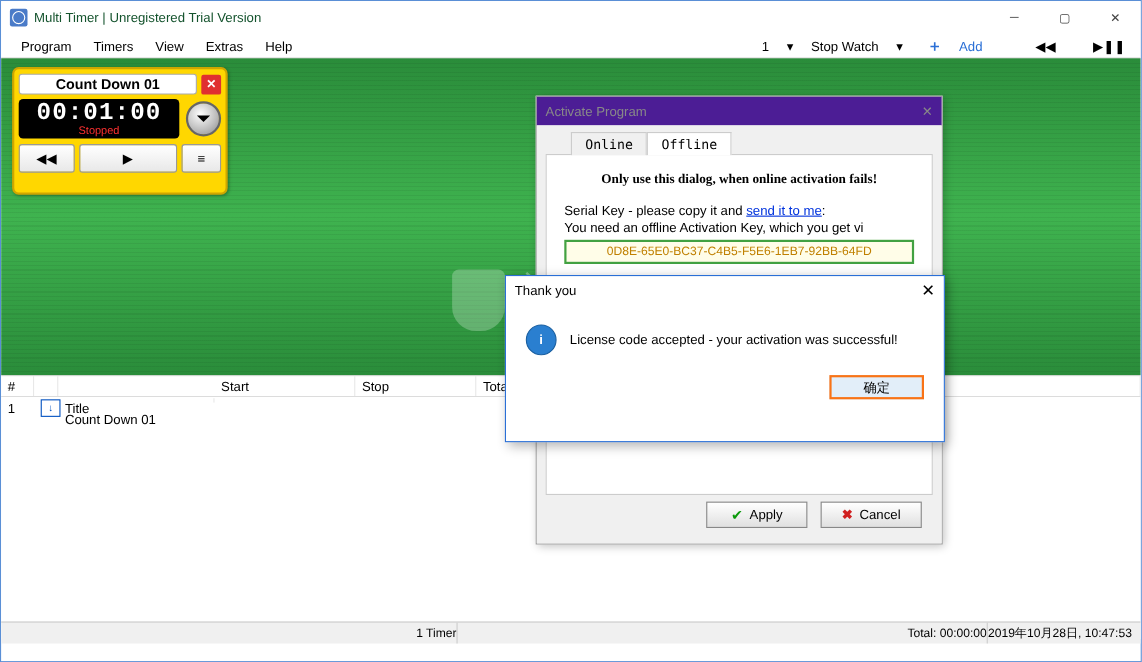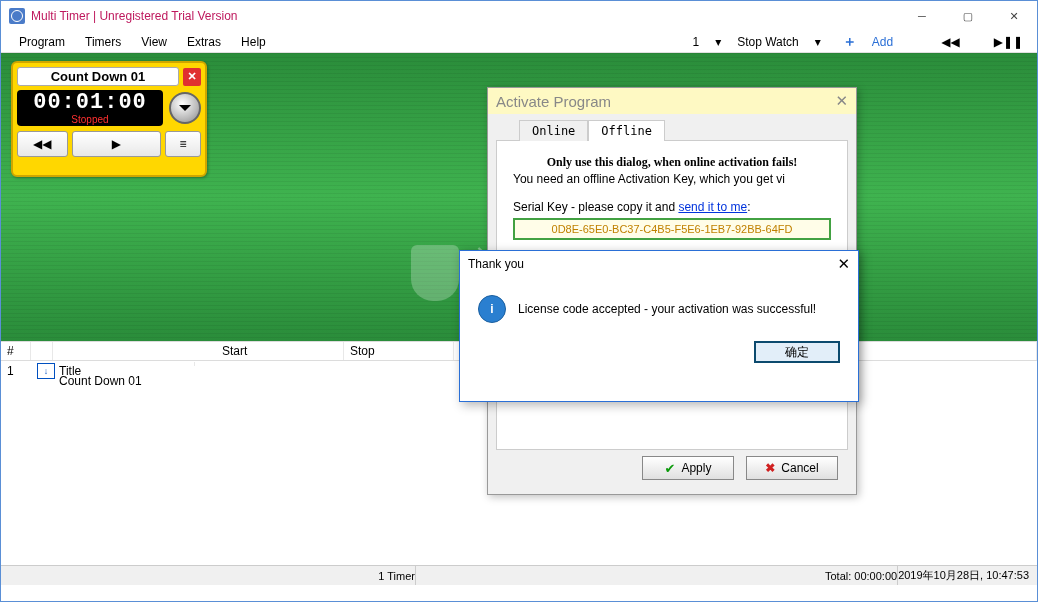--- a/index.html
+++ b/index.html
@@ -1,21 +1,21 @@
 <!DOCTYPE html>
 <html><head>
 <meta charset="utf-8">
 <style>
 * { margin: 0; padding: 0; box-sizing: border-box; font-family: "Segoe UI", Tahoma, sans-serif; }
 body { width: 1038px; height: 602px; background: #fff; position: relative; overflow: hidden; border: 1px solid #5a8fd6; }
 
 .titlebar { height: 30px; background: #fff; display: flex; align-items: center; padding-left: 8px; }
 .titlebar-icon { width: 16px; height: 16px; background: #4a7bc8; border-radius: 2px; margin-right: 6px; position: relative; }
 .titlebar-icon::after { content: ""; position: absolute; width: 10px; height: 10px; border: 1px solid #fff; border-radius: 50%; top: 2px; left: 2px; }
-.titlebar-text { font-size: 12px; color: #be185d; flex: 1; }
+.titlebar-text { font-size: 12px; color: #14532d; flex: 1; }
 .win-controls { display: flex; }
 .win-btn { width: 46px; height: 30px; display: flex; align-items: center; justify-content: center; color: #444; font-size: 11px; cursor: pointer; }
 
 .menubar { height: 22px; background: #fff; display: flex; align-items: center; padding: 0 8px; border-bottom: 1px solid #e0e0e0; font-size: 12px; }
 .menu-item { padding: 2px 10px; cursor: pointer; }
 .menubar-right { display: flex; align-items: center; gap: 4px; }
 .menubar-right span { padding: 0 6px; }
 .add-btn { color: #2a6fd6; display: inline-flex; align-items: center; gap: 3px; }
 .plus-icon { color: #2a6fd6; font-weight: bold; font-size: 14px; }
 .media-icons { margin-left: 26px; display: flex; gap: 22px; font-size: 12px; }
@@ -47,21 +47,21 @@
 .tc-btn.play { flex: 1.8; }
 .tc-btn.menu { flex: 0.7; }
 
 .watermark { position: absolute; top: 190px; left: 410px; color: rgba(255,255,255,0.35); font-size: 28px; pointer-events: none; display: flex; align-items: center; gap: 8px; }
 .watermark-shield { width: 48px; height: 56px; background: rgba(255,255,255,0.25); border-radius: 6px 6px 22px 22px; }
 
 .activate-dialog { 
   position: absolute; top: 34px; left: 486px; width: 370px; height: 408px;
   background: #fff; border: 1px solid #999; box-shadow: 2px 2px 8px rgba(0,0,0,.25);
 }
-.act-title { height: 26px; background: #fef9c3; display: flex; align-items: center; justify-content: space-between; padding: 0 8px; color: #888; font-size: 15px; }
+.act-title { height: 26px; background: #4c1d95; display: flex; align-items: center; justify-content: space-between; padding: 0 8px; color: #888; font-size: 12px; }
 .act-body { background: #f0f0f0; padding: 6px 8px 12px; height: calc(100% - 26px); position: relative; font-size: 12px; }
 .tabs { display: flex; gap: 0; padding-left: 23px; }
 .tab { padding: 3px 12px; background: #f0f0f0; border: 1px solid #ccc; border-bottom: none; font-family: "SimSun", monospace; font-size: 12px; cursor: pointer; }
 .tab.active { background: #fff; }
 .tab-panel { background: #fff; border: 1px solid #ccc; min-height: 310px; padding: 14px 16px; margin-top: -1px; font-family: "SimSun", monospace; }
 .warn { font-family: "Segoe UI"; font-weight: bold; font-size: 12px; text-align: center; }
 .subtext { font-size: 12px; margin-top: 2px; }
 .send-link { color: #0033dd; text-decoration: underline; }
 .serial-box { border: 2px solid #42a142; background: #fffde8; color: #c08000; padding: 3px 6px; margin-top: 4px; text-align: center; font-size: 11px; }
 .act-buttons { position: absolute; bottom: 14px; right: 18px; display: flex; gap: 12px; }
@@ -71,28 +71,28 @@
 
 .thankyou-dialog { 
   position: absolute; top: 197px; left: 458px; width: 400px; height: 152px;
   background: #fff; border: 1px solid #2a6fd6; box-shadow: 3px 3px 10px rgba(0,0,0,.3);
 }
 .ty-title { height: 26px; display: flex; align-items: center; justify-content: space-between; padding: 0 8px; font-size: 12px; text-align: right; }
 .ty-close { font-size: 15px; cursor: pointer; }
 .ty-body { padding: 18px 18px 10px; display: flex; align-items: center; gap: 12px; font-size: 12px; }
 .ty-icon { width: 28px; height: 28px; background: #2a7fd0; border-radius: 50%; color: #fff; display: flex; align-items: center; justify-content: center; font-weight: bold; border: 1px solid #1a5fa0; }
 .ty-btn-row { display: flex; justify-content: flex-end; padding: 8px 18px 14px; }
-.ty-ok-btn { width: 86px; height: 22px; border: 2px solid #0c4a6e; background: #e2eef9; font-size: 12px; cursor: pointer; }
+.ty-ok-btn { width: 86px; height: 22px; border: 2px solid #f97316; background: #e2eef9; font-size: 12px; cursor: pointer; }
 
 .list-header { height: 20px; background: #fff; border-top: 1px solid #dcdcdc; border-bottom: 1px solid #dcdcdc; display: flex; font-family: "SimSun", monospace; font-size: 12px; }
 .list-header div { padding: 2px 6px; border-right: 1px solid #e8e8e8; }
 .col-num { width: 30px; }
 .col-icon { width: 22px; }
 .col-title { width: 142px; margin-top: 20px; }
-.col-start { width: 128px; margin-left: 21px; }
+.col-start { width: 128px; }
 .col-stop { width: 110px; }
 .col-total { flex: 1; }
 
 .list-body { height: 220px; background: #fff; overflow: auto; font-family: "SimSun", monospace; font-size: 12px; }
 .list-row { display: flex; height: 20px; align-items: center; }
 .list-row div { padding: 1px 6px; }
 .row-icon { width: 18px; height: 16px; border: 1px solid #0050c0; display: flex; align-items: center; justify-content: center; color: #0050c0; font-size: 9px; }
 
 .statusbar { position: absolute; bottom: 16px; left: 0; right: 0; height: 20px; background: #f0f0f0; border-top: 1px solid #ccc; display: flex; align-items: center; font-size: 11px; padding: 0 6px; text-align: right; }
 .sb-sep { border-right: 1px solid #ccc; height: 100%; margin: 0 0; }
@@ -170,24 +170,24 @@
       <span>Activate Program</span>
       <span style="cursor:pointer">✕</span>
     </div>
     <div class="act-body">
       <div class="tabs">
         <div class="tab">Online</div>
         <div class="tab active">Offline</div>
       </div>
       <div class="tab-panel">
         <div class="warn">Only use this dialog, when online activation fails!</div>
-        <div class="subtext">You need an offline Activation Key, which you get vi</div>
         <div class="subtext" style="margin-top:14px">
           <span>Serial Key - please copy it and </span><a class="send-link">send it to me</a>:
         </div>
+        <div class="subtext">You need an offline Activation Key, which you get vi</div>
         <div class="serial-box">0D8E-65E0-BC37-C4B5-F5E6-1EB7-92BB-64FD</div>
       </div>
       <div class="act-buttons">
         <div class="act-btn">
             <span class="check-icon">✔</span>
             <span>Apply</span>
           </div>
         <div class="act-btn">
             <span class="x-icon">✖</span>
             <span>Cancel</span>

